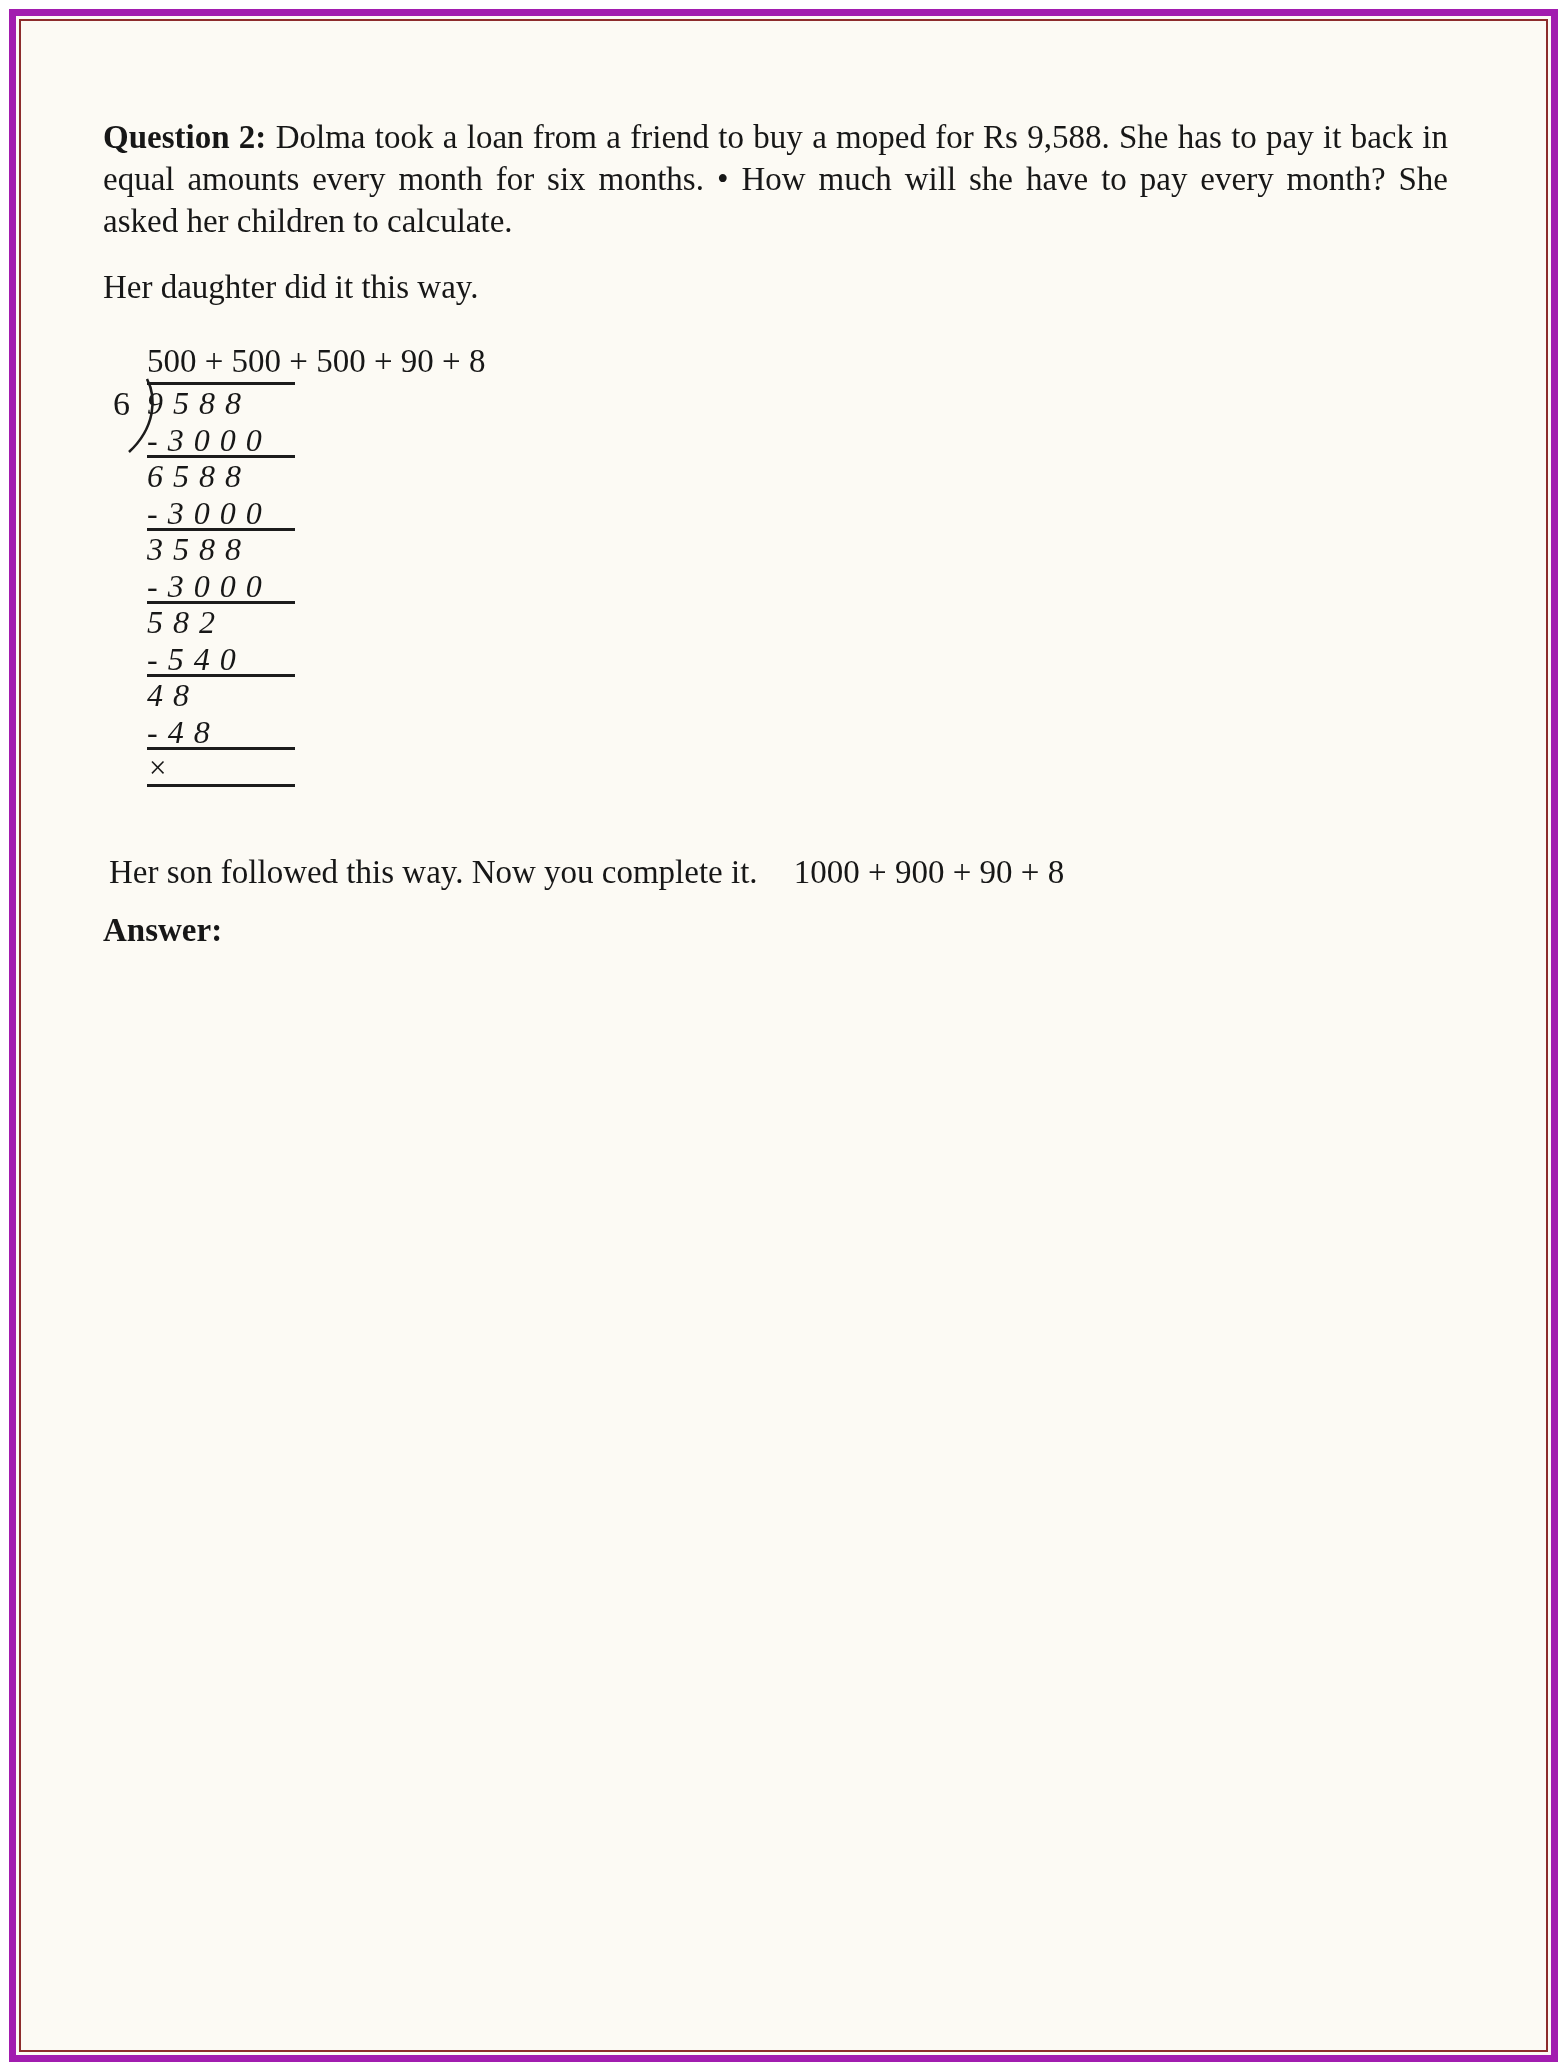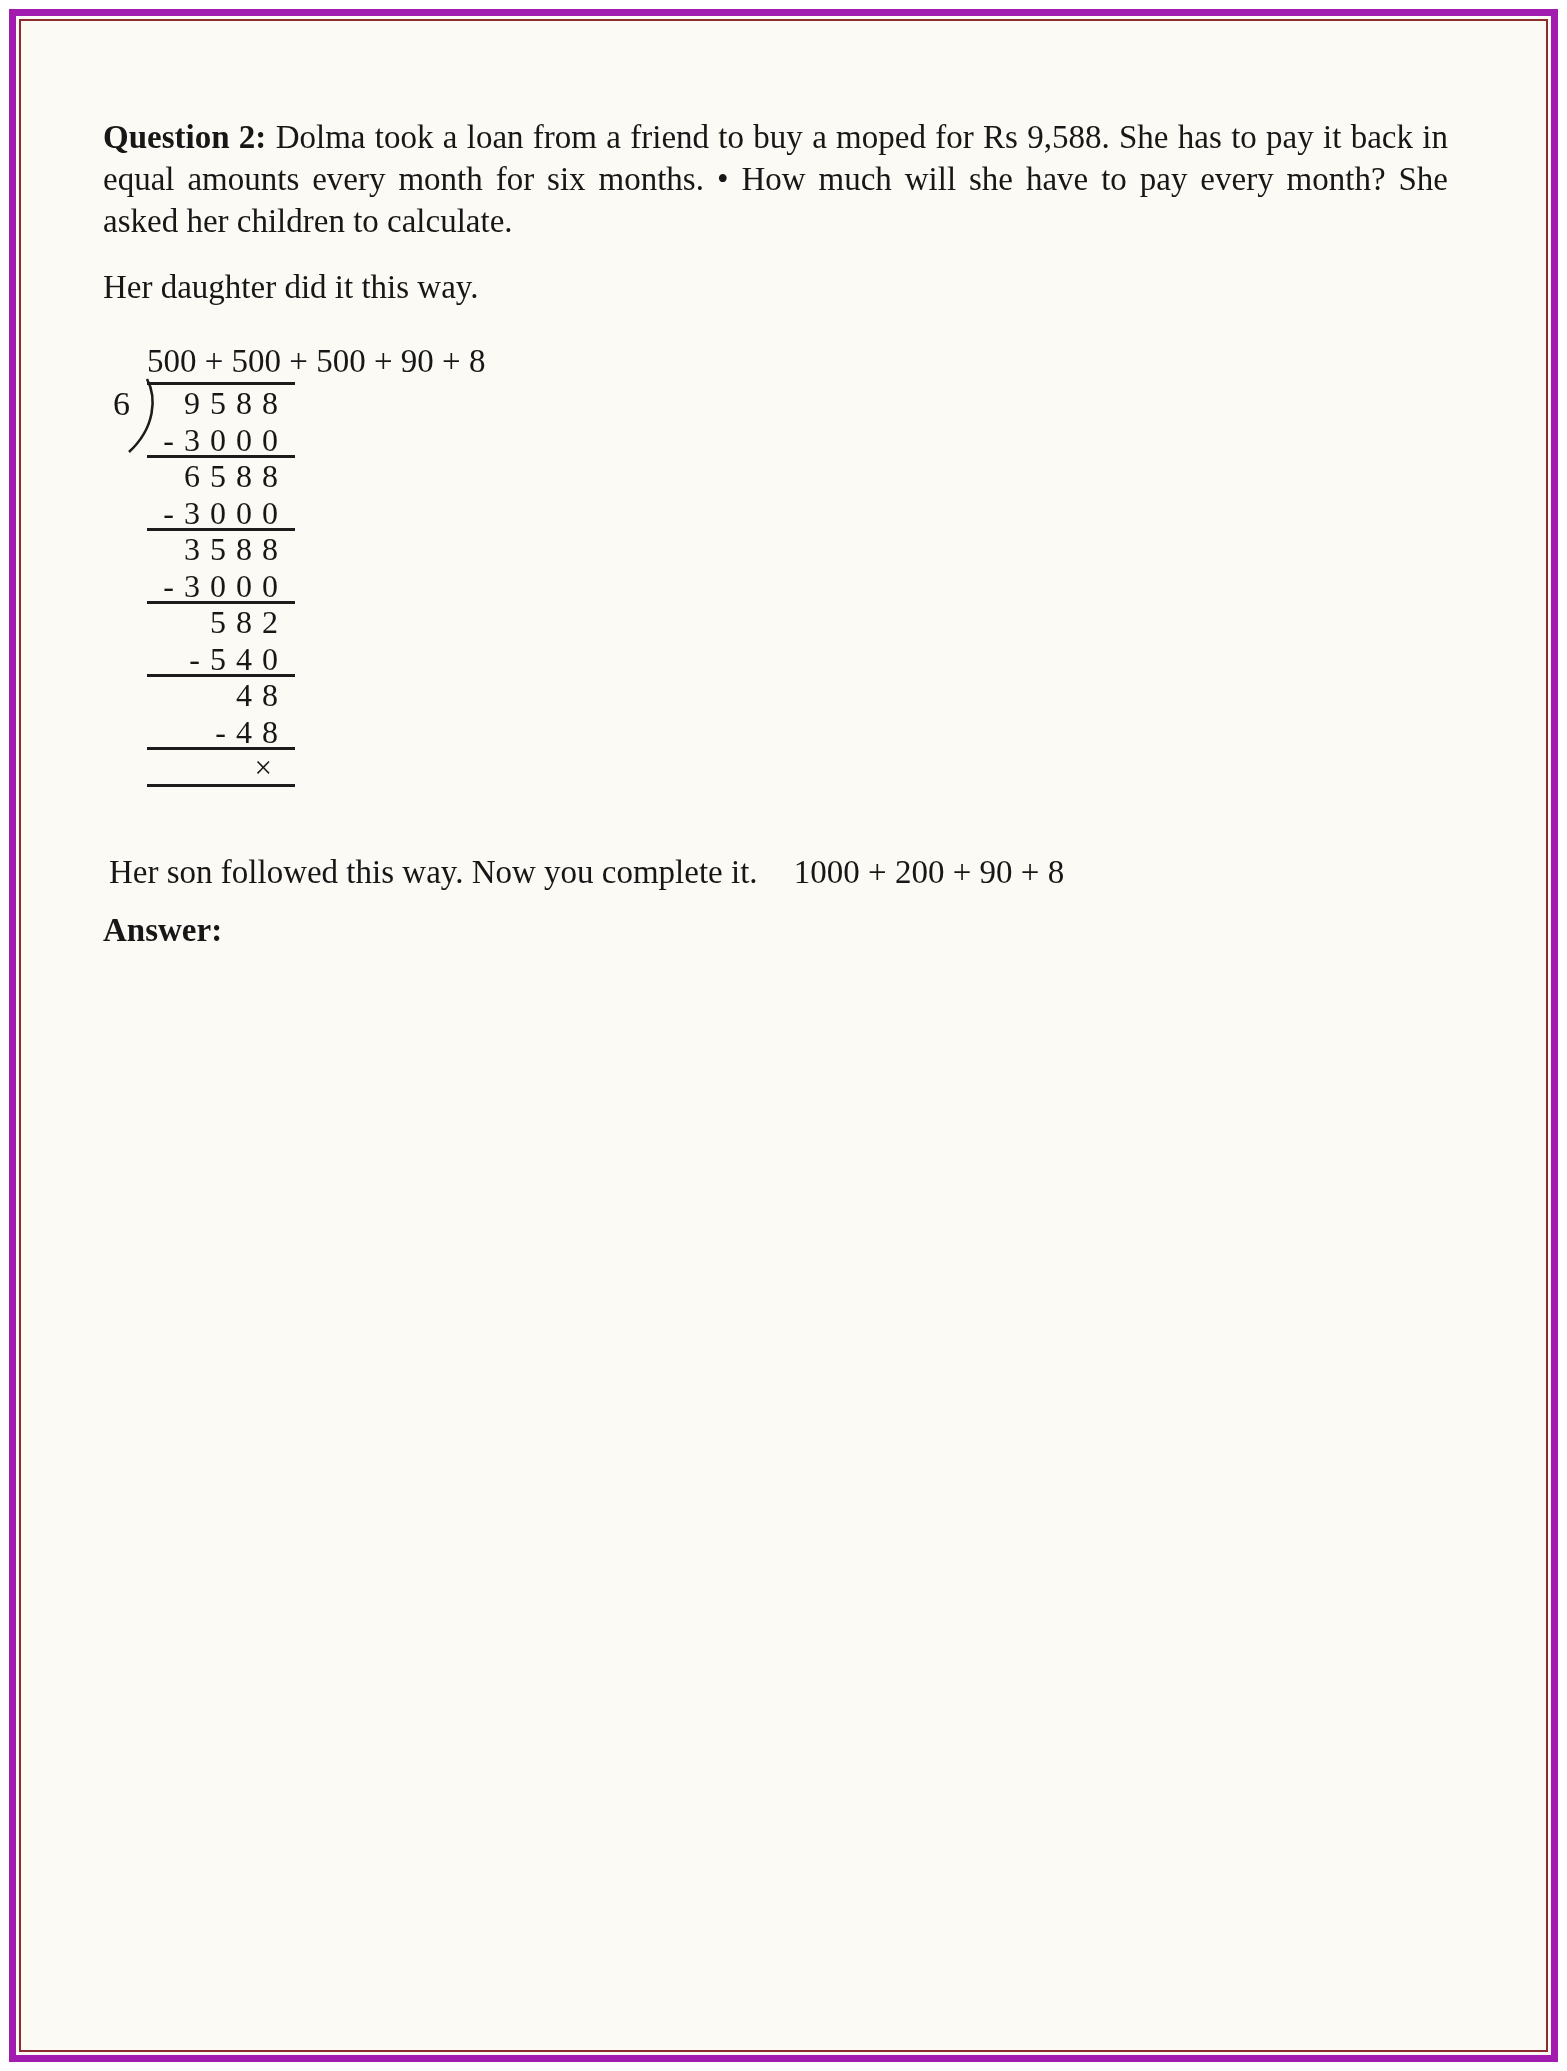--- a/index.html
+++ b/index.html
@@ -34,24 +34,25 @@
   .division { margin: 32px 0 0 8px; }
   .qrow { margin-left: 36px; height: 42px; line-height: 42px; white-space: nowrap; }
   .work { display: flex; align-items: flex-start; }
   .divisor-cell {
     width: 36px; position: relative;
     padding-top: 3px; line-height: 37px; font-size: 34px; padding-left: 2px;
   }
   .bracket-svg { position: absolute; left: 16px; top: -4px; }
   .numcol { width: 148px; border-top: 3px solid #1c1c1c; }
   .drow {
-    text-align: right; padding-right: 16px;
+    text-align: left; padding-right: 16px;
     height: 36.5px; line-height: 36.5px;
     font-size: 32px; letter-spacing: 1px;
     white-space: nowrap;
+    font-style: italic;
   }
   .drow.u { border-bottom: 3px solid #1c1c1c; }
   .drow.xmark { padding-right: 22px; font-size: 31px; }
 
   .son-line { padding-left: 6px; margin-top: 64px; margin-bottom: 16px; white-space: nowrap; }
   .son-expr { margin-left: 28px; }
   .discuss-line { margin-bottom: 18px; }
   .answer-label-line { margin-bottom: 16px; }
   .final-line { margin-bottom: 0; }
 </style>
@@ -89,21 +90,21 @@
             <div class="drow u">- 5 4 0</div>
             <div class="drow">4 8</div>
             <div class="drow u">- 4 8</div>
             <div class="drow u xmark">×</div>
           </div>
         </div>
       </div>
 
       <p class="son-line">
         <span>Her son followed this way. Now you complete it.</span>
-        <span class="son-expr">1000 + 200 + 90 + 8</span>
+        <span class="son-expr">1000 + 900 + 90 + 8</span>
       </p>
 
 
       <p class="answer-label-line">
         <span class="bold">Answer:</span>
       </p>
 
 
     </div>
   </div>

